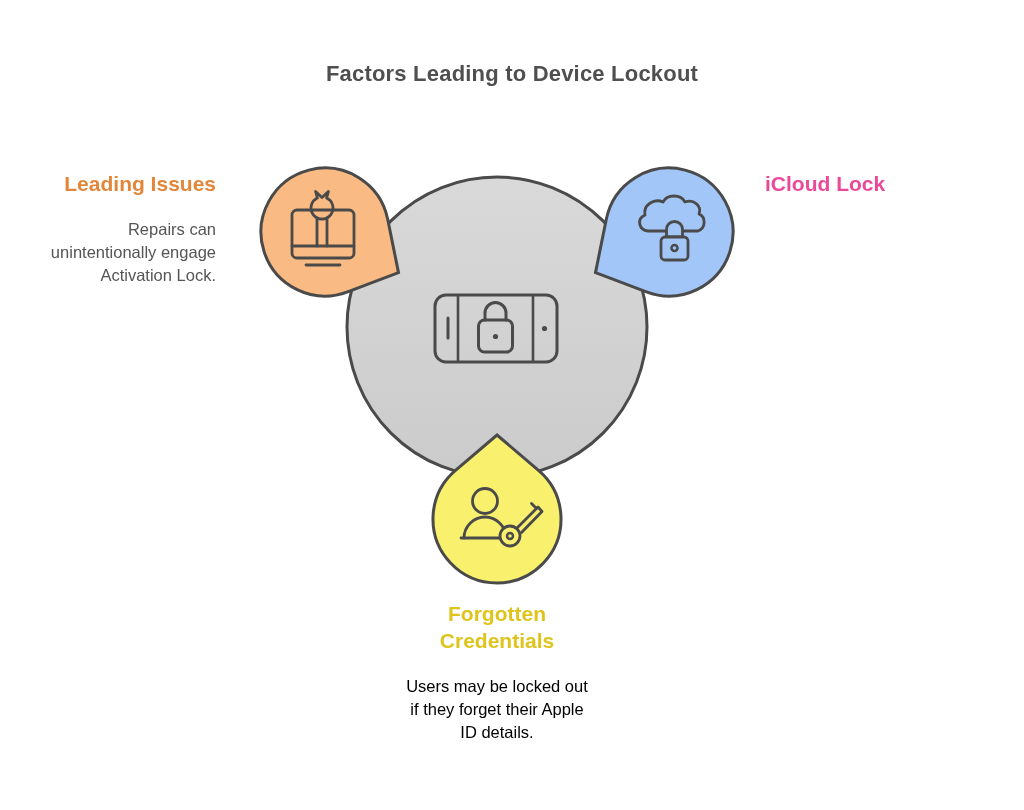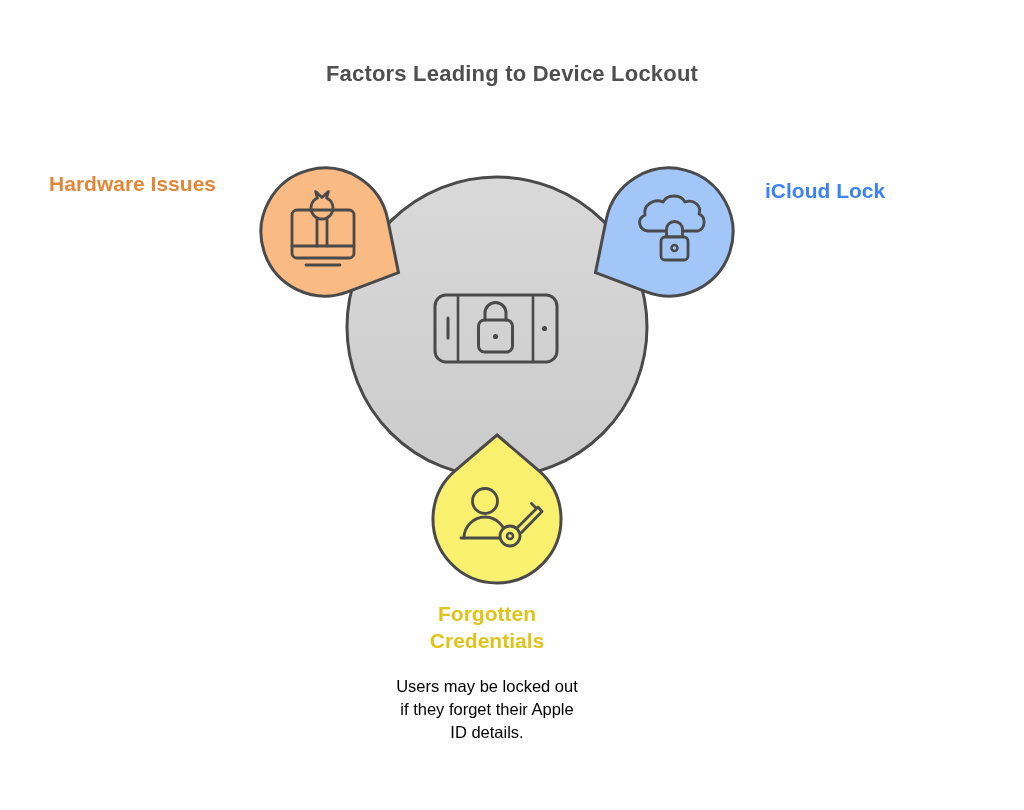--- a/index.html
+++ b/index.html
@@ -6,21 +6,21 @@
   body{width:1024px;height:810px;font-family:"Liberation Sans",sans-serif;}
   .stage{position:relative;width:1024px;height:810px;overflow:hidden;background:#fff;}
   .diagram{position:absolute;left:0;top:0;}
   .title{position:absolute;top:60px;left:0;width:1024px;text-align:center;
          font-size:22px;font-weight:bold;line-height:28px;letter-spacing:.2px;}
   .label{position:absolute;}
   .label h2{margin:0 0 21px 0;font-size:21px;font-weight:bold;line-height:27px;}
   .label p{margin:0;font-size:16.5px;line-height:23px;}
   .label-hardware{left:20px;top:170px;width:196px;text-align:right;}
   .label-icloud{left:765px;top:170px;width:220px;text-align:left;}
-  .label-credentials{left:367px;top:600px;width:240px;text-align:center;}
+  .label-credentials{left:377px;top:600px;width:240px;text-align:center;}
 </style>
 </head>
 <body>
 
 <div class="stage">
 
   <svg class="diagram" width="1024" height="810" viewBox="0 0 1024 810">
     <defs>
       <linearGradient id="gradCenter" x1="0" y1="0" x2="0" y2="1">
         <stop offset="0" stop-color="#D9D9D9"></stop>
@@ -68,25 +68,26 @@
       <circle cx="544.5" cy="328.5" r="2.6" stroke="none" fill="#4A4A4A"></circle>
       <path d="M485,320 V313 A10.5,10.5 0 1 1 506,313 V320"></path>
       <rect x="478.5" y="320" width="34" height="32" rx="6"></rect>
       <circle cx="495.5" cy="336.5" r="2.6" stroke="none" fill="#4A4A4A"></circle>
     </g>
   </svg>
 
   <div class="title" style="color: rgb(79, 79, 79);">Factors Leading to Device Lockout</div>
 
   <div class="label label-hardware">
-    <h2 style="color: rgb(226, 135, 58);">Hardware Issues</h2>
+    <h2 style="color: rgb(226, 135, 58);">Leading Issues</h2>
+    <p style="color: rgb(85, 85, 85);">Repairs can<br>unintentionally engage<br>Activation Lock.</p>
   </div>
 
   <div class="label label-icloud">
-    <h2 style="color: #3b82f6; margin-top: 7px;">iCloud Lock</h2>
+    <h2 style="color: #ec4899;">iCloud Lock</h2>
   </div>
 
   <div class="label label-credentials">
     <h2 style="color: rgb(223, 196, 28);">Forgotten<br>Credentials</h2>
     <p style="color: #000000;">Users may be locked out<br>if they forget their Apple<br>ID details.</p>
   </div>
 
 </div>
 
 </body></html>

